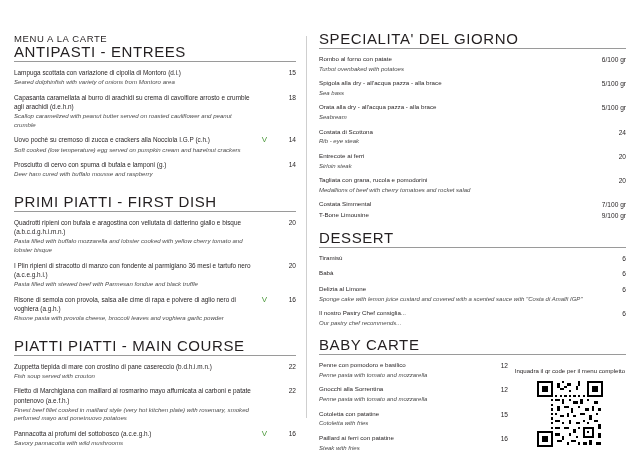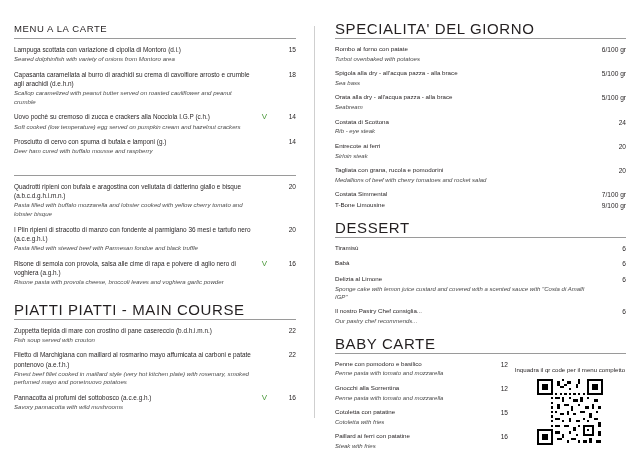--- a/index.html
+++ b/index.html
@@ -12,23 +12,23 @@
     background: #ffffff;
     font-family: "Liberation Sans", sans-serif;
     color: #231f20;
     overflow: hidden;
   }
   .page {
     position: relative;
     width: 640px;
     height: 432px;
     box-sizing: border-box;
-    padding: 22px 14px 10px 14px;
+    padding: 32px 14px 10px 14px;
     display: flex;
-    gap: 8px;
+    gap: 0;
   }
   .col-left {
     width: 292px;
     padding-right: 10px;
     box-sizing: border-box;
   }
   .divider {
     width: 1px;
     background: #cfcfcf;
     margin: 4px 8px 4px 0;
@@ -146,20 +146,21 @@
   }
 </style>
 </head>
 <body>
 
 <div class="page">
 
   <div class="col-left">
 
     <div class="menu-title">MENU A LA CARTE</div>
+    <div class="section-head">ANTIPASTI - ENTREES</div>
     <hr class="rule">
 
     <div>
       <div class="item spaced">
         <div class="txt">
           <span>Lampuga scottata con variazione di cipolla di Montoro        (d.i.)</span>
           <span class="sub">Seared dolphinfish with variety of onions from Montoro area</span>
         </div>
         <div class="veg"></div>
         <div class="price">15</div>
@@ -188,20 +189,21 @@
           <span>Prosciutto di cervo con spuma di bufala e lamponi (g.)</span>
           <span class="sub">Deer ham cured with buffalo mousse and raspberry</span>
         </div>
         <div class="veg"></div>
         <div class="price">14</div>
       </div>
     </div>
 
     <div class="section-gap"></div>
 
+    <div class="section-head">PRIMI  PIATTI - FIRST DISH</div>
     <hr class="rule">
 
     <div>
       <div class="item spaced">
         <div class="txt">
           <span>Quadrotti ripieni con bufala e aragostina con vellutata di datterino giallo e bisque (a.b.c.d.g.h.i.m.n.)</span>
           <span class="sub">Pasta filled with buffalo mozzarella and lobster cooked with yellow cherry tomato and lobster bisque</span>
         </div>
         <div class="veg"></div>
         <div class="price">20</div>

